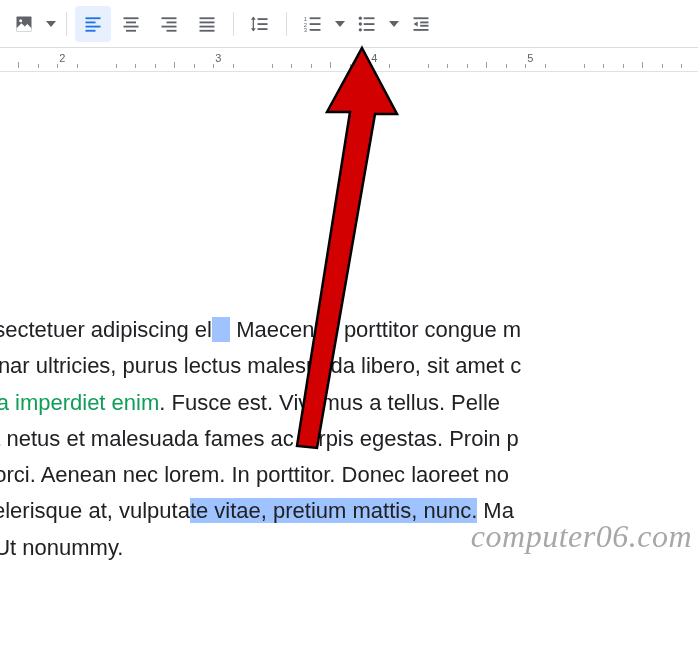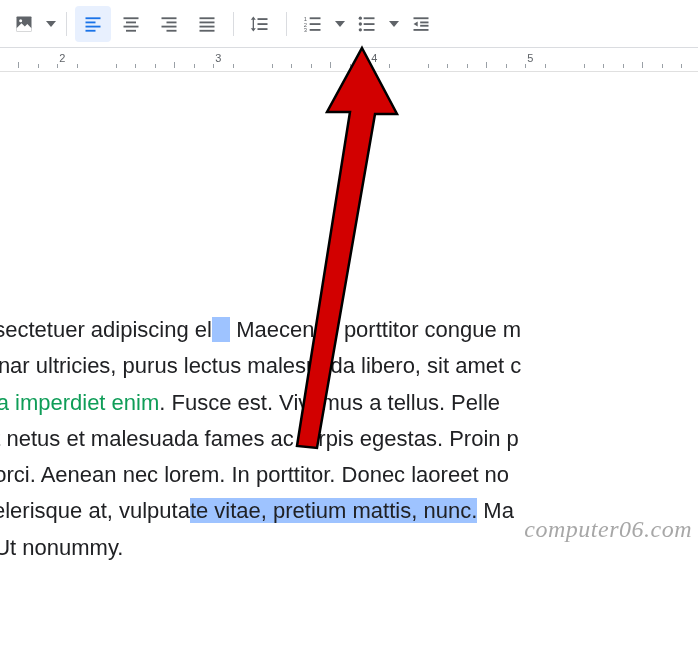--- a/index.html
+++ b/index.html
@@ -94,23 +94,23 @@
       position: absolute;
       left: 282px;
       top: 38px;
       width: 120px;
       height: 420px;
       pointer-events: none;
     }
     .watermark {
       position: absolute;
       right: 6px;
-      bottom: 108px;
+      bottom: 96px;
       font-family: Georgia, "Times New Roman", serif;
-      font-size: 24px;
+      font-size: 32px;
       color: rgba(120,120,120,0.65);
       font-style: italic;
       letter-spacing: 0.5px;
       pointer-events: none;
     }
   </style>
 </head>
 <body>
 
 <div class="toolbar">

